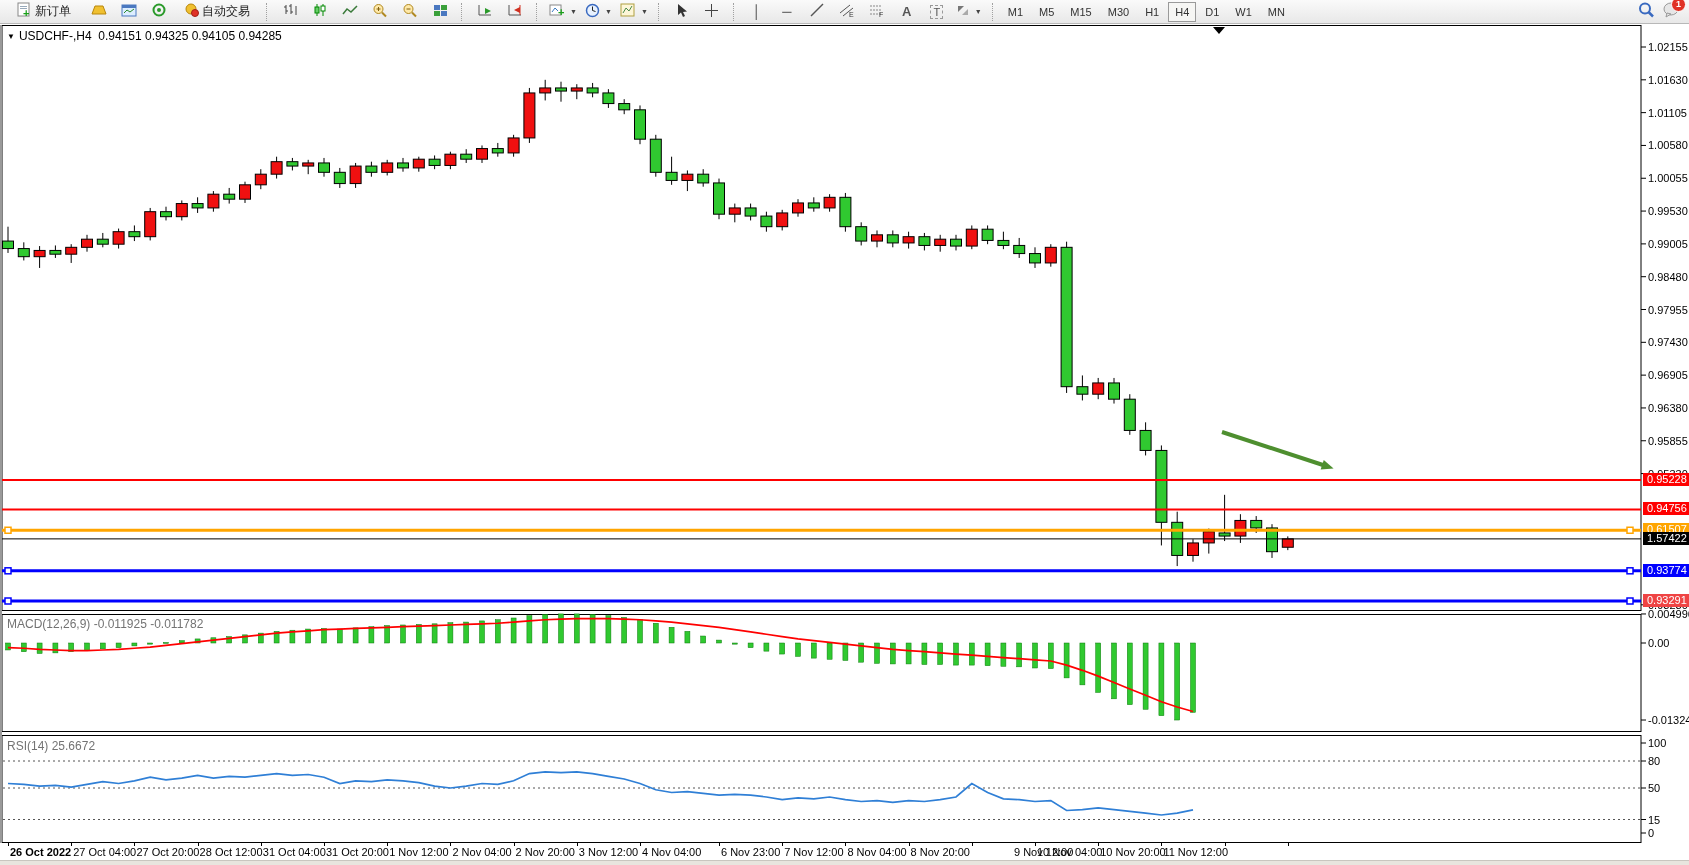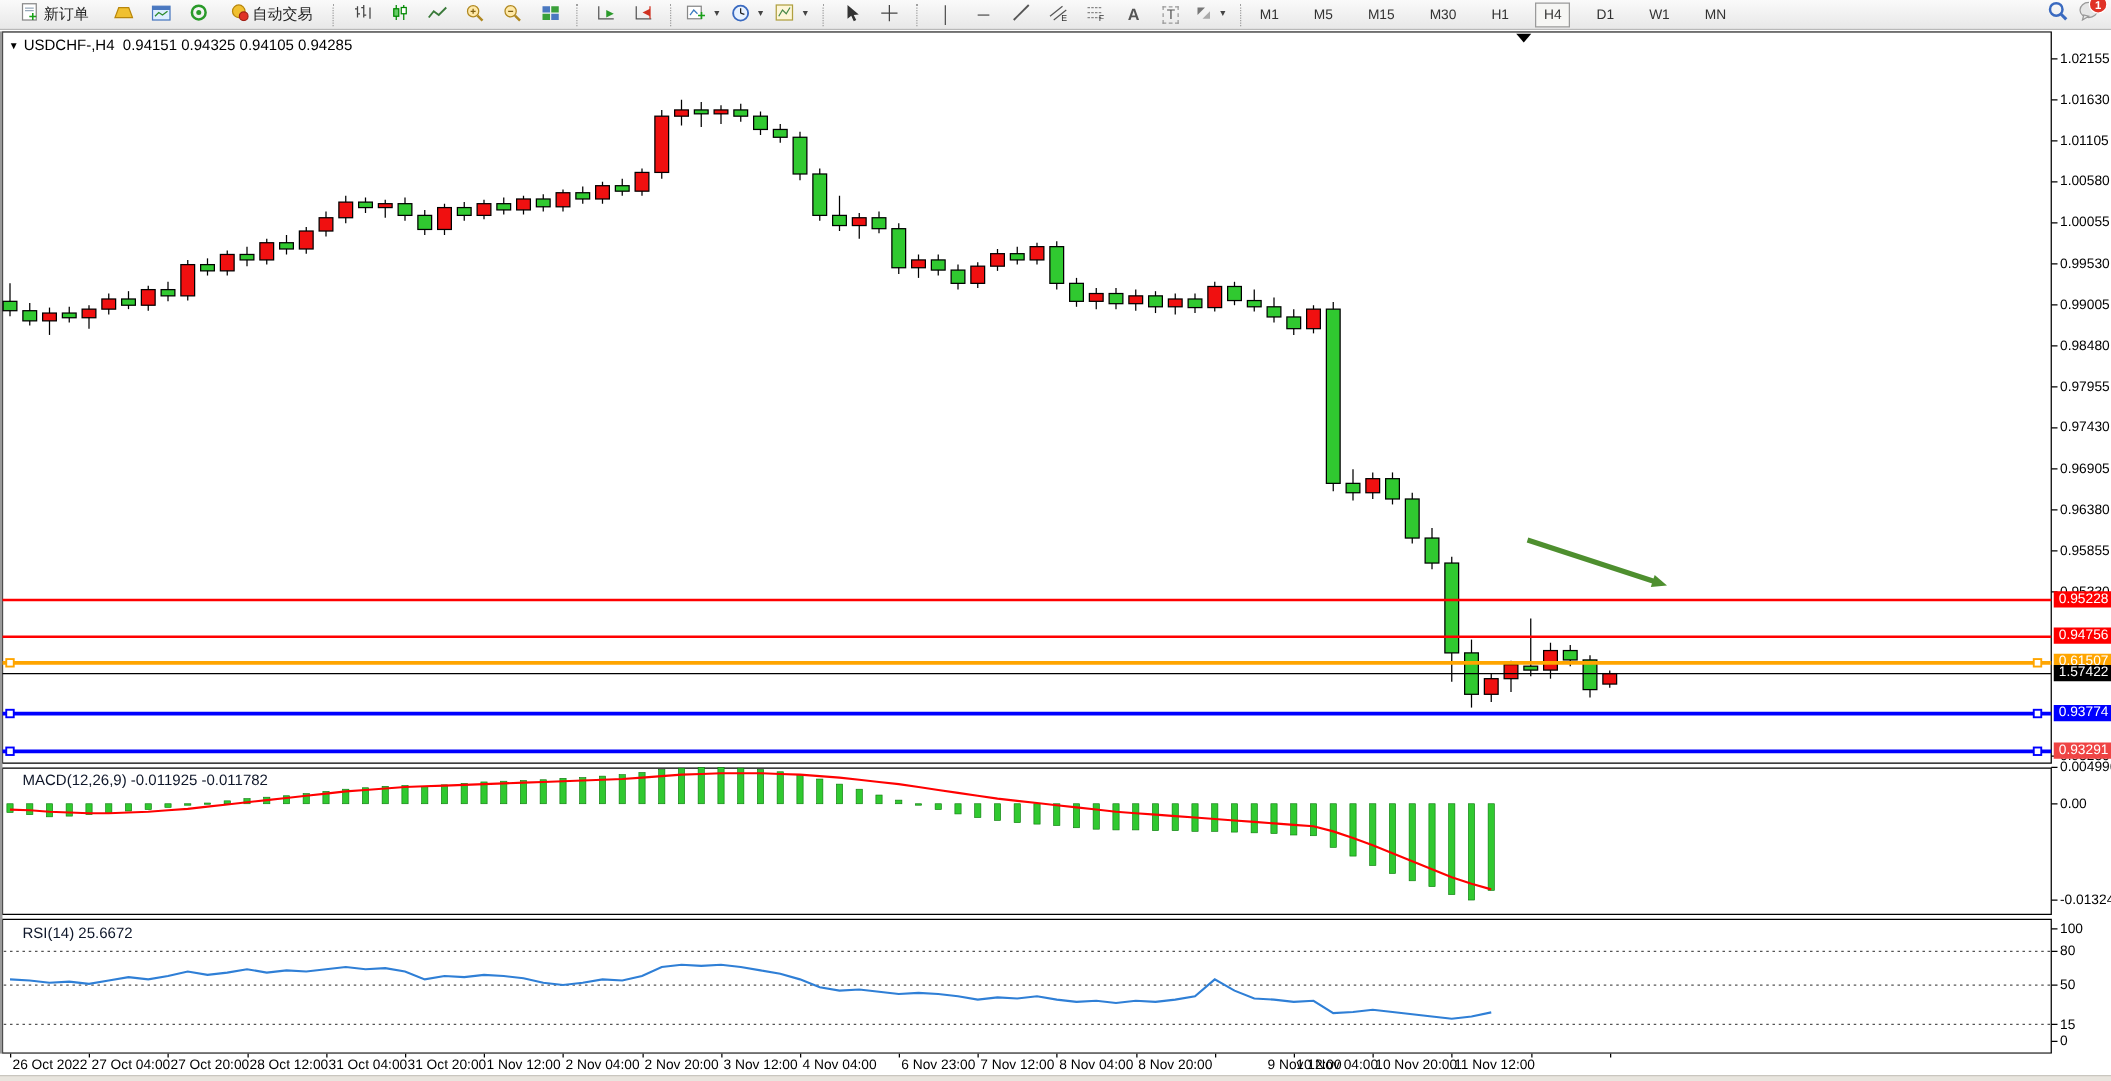--- a/index.html
+++ b/index.html
@@ -9,21 +9,21 @@
   .tbtn{height:20px;min-width:22px;display:flex;align-items:center;justify-content:center;gap:3px;padding:0 3px;font-size:12px;color:#222;border:1px solid transparent;border-radius:2px;}
   .sep{width:4px;height:18px;border-left:1px dotted #a0a0a0;margin:0 4px 0 6px;}
   .tf-btn{height:18px;padding:0 6px;font-size:11px;color:#333;display:flex;align-items:center;border:1px solid transparent;}
   .tf-btn.active{background:#f6f6f4;border:1px solid #9a9a9a;}
   .caret{font-size:7px;color:#444;margin-left:2px;}
   .right-tools{margin-left:auto;display:flex;align-items:center;margin-right:8px;gap:8px;}
   .badge{position:absolute;right:-5px;top:-5px;width:13px;height:13px;border-radius:50%;background:#e03226;color:#fff;font-size:9px;font-weight:bold;display:flex;align-items:center;justify-content:center;border:1px solid #fff;}
   
   .chart-title{position:absolute;left:7px;top:29px;font-size:12px;color:#000;z-index:30;}
   .chart-title .tri{font-size:8px;vertical-align:1px;margin-right:4px;}
-  .ind-label{position:absolute;left:18px;font-size:12px;color:#0f172a;z-index:30;}
+  .ind-label{position:absolute;left:7px;font-size:12px;color:#737373;z-index:30;}
   .ptick{position:absolute;left:1648px;font-size:11px;color:#000;z-index:5;white-space:nowrap;}
   .tag{position:absolute;left:1643px;width:60px;height:13px;color:#fff;font-size:11px;line-height:13px;padding-left:4px;box-sizing:border-box;z-index:20;white-space:nowrap;}
   .tlabel{position:absolute;top:846px;font-size:11px;color:#000;white-space:nowrap;z-index:5;}
   .ttick{position:absolute;top:843px;width:1px;height:3px;background:#000;}
   .shift-tri{position:absolute;left:1213px;top:27px;width:0;height:0;border-left:6px solid transparent;border-right:6px solid transparent;border-top:7px solid #000;z-index:25;}
   .bottom-strip{position:absolute;left:0;top:860px;width:1689px;height:5px;background:#e8e5de;border-top:1px solid #c9c6bf;}
   svg text{font-family:"Liberation Sans",sans-serif;}
 </style>
 </head>
 <body>
@@ -192,21 +192,21 @@
         <span style="font-size:11px;color:#555;border:1px dashed #999;padding:0 2px;">T</span>
       </div>
     <div class="tbtn">
         <span><svg width="14" height="13">
             <polygon points="2,2 8,2 2,8" fill="#777"></polygon>
             <polygon points="12,11 6,11 12,5" fill="#aaa"></polygon>
           </svg></span>
         <span class="caret">▼</span>
       </div>
     <div class="sep"></div>
-    <div id="tf-group" style="display:flex;align-items:center;gap:14px;">
+    <div id="tf-group" style="display:flex;align-items:center;gap:2px;">
         <div class="tf-btn">M1</div>
         <div class="tf-btn">M5</div>
         <div class="tf-btn">M15</div>
         <div class="tf-btn">M30</div>
         <div class="tf-btn">H1</div>
         <div class="tf-btn active">H4</div>
         <div class="tf-btn">D1</div>
         <div class="tf-btn">W1</div>
         <div class="tf-btn">MN</div>
       </div>
@@ -553,21 +553,21 @@
       <div class="ptick" style="top:782px;">50</div>
       <div class="ptick" style="top:813.5px;">15</div>
       <div class="ptick" style="top:827px;">0</div>
       <div class="tag" style="top:472.93749999999966px;background:#ff0000;">0.95228</div>
       <div class="tag" style="top:502.4375px;background:#ff0000;">0.94756</div>
       <div class="tag" style="top:523.2499999999997px;background:#ffa500;">0.61507</div>
       <div class="tag" style="top:531.875px;background:#000000;">1.57422</div>
       <div class="tag" style="top:563.8124999999997px;background:#0000ff;">0.93774</div>
       <div class="tag" style="top:593.9999999999997px;background:#ef4444;">0.93291</div>
       <div class="ttick" style="left:8px;"></div>
-      <div class="tlabel" style="left:10px;">26 Oct 2022</div>
+      <div class="tlabel" style="left:10px;font-weight:bold;">26 Oct 2022</div>
       <div class="ttick" style="left:71.2px;"></div>
       <div class="tlabel" style="left:73.2px;">27 Oct 04:00</div>
       <div class="ttick" style="left:134.4px;"></div>
       <div class="tlabel" style="left:136.4px;">27 Oct 20:00</div>
       <div class="ttick" style="left:197.60000000000002px;"></div>
       <div class="tlabel" style="left:199.60000000000002px;">28 Oct 12:00</div>
       <div class="ttick" style="left:260.8px;"></div>
       <div class="tlabel" style="left:262.8px;">31 Oct 04:00</div>
       <div class="ttick" style="left:324px;"></div>
       <div class="tlabel" style="left:326px;">31 Oct 20:00</div>

